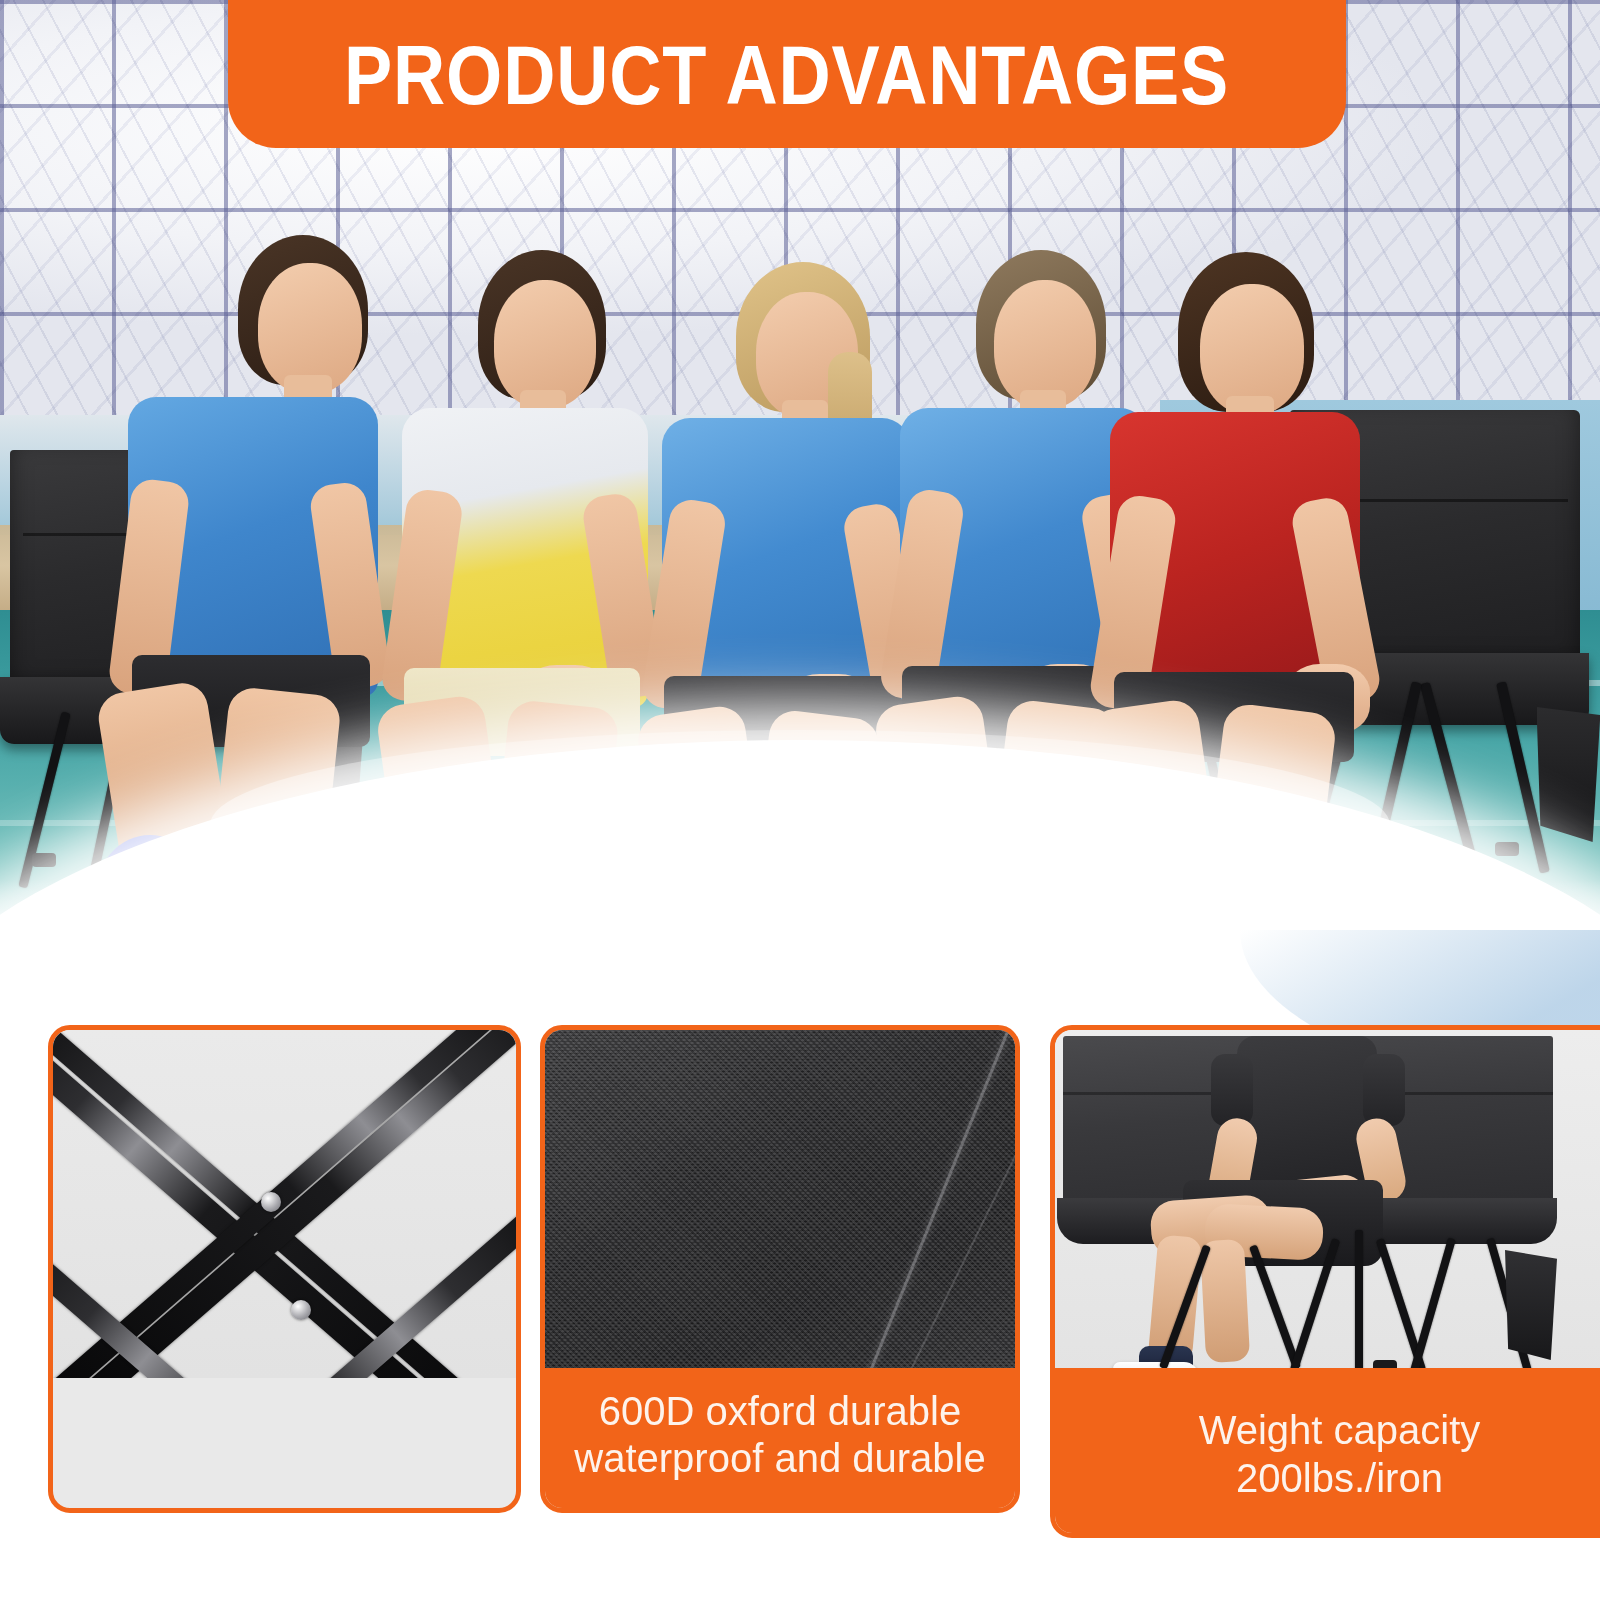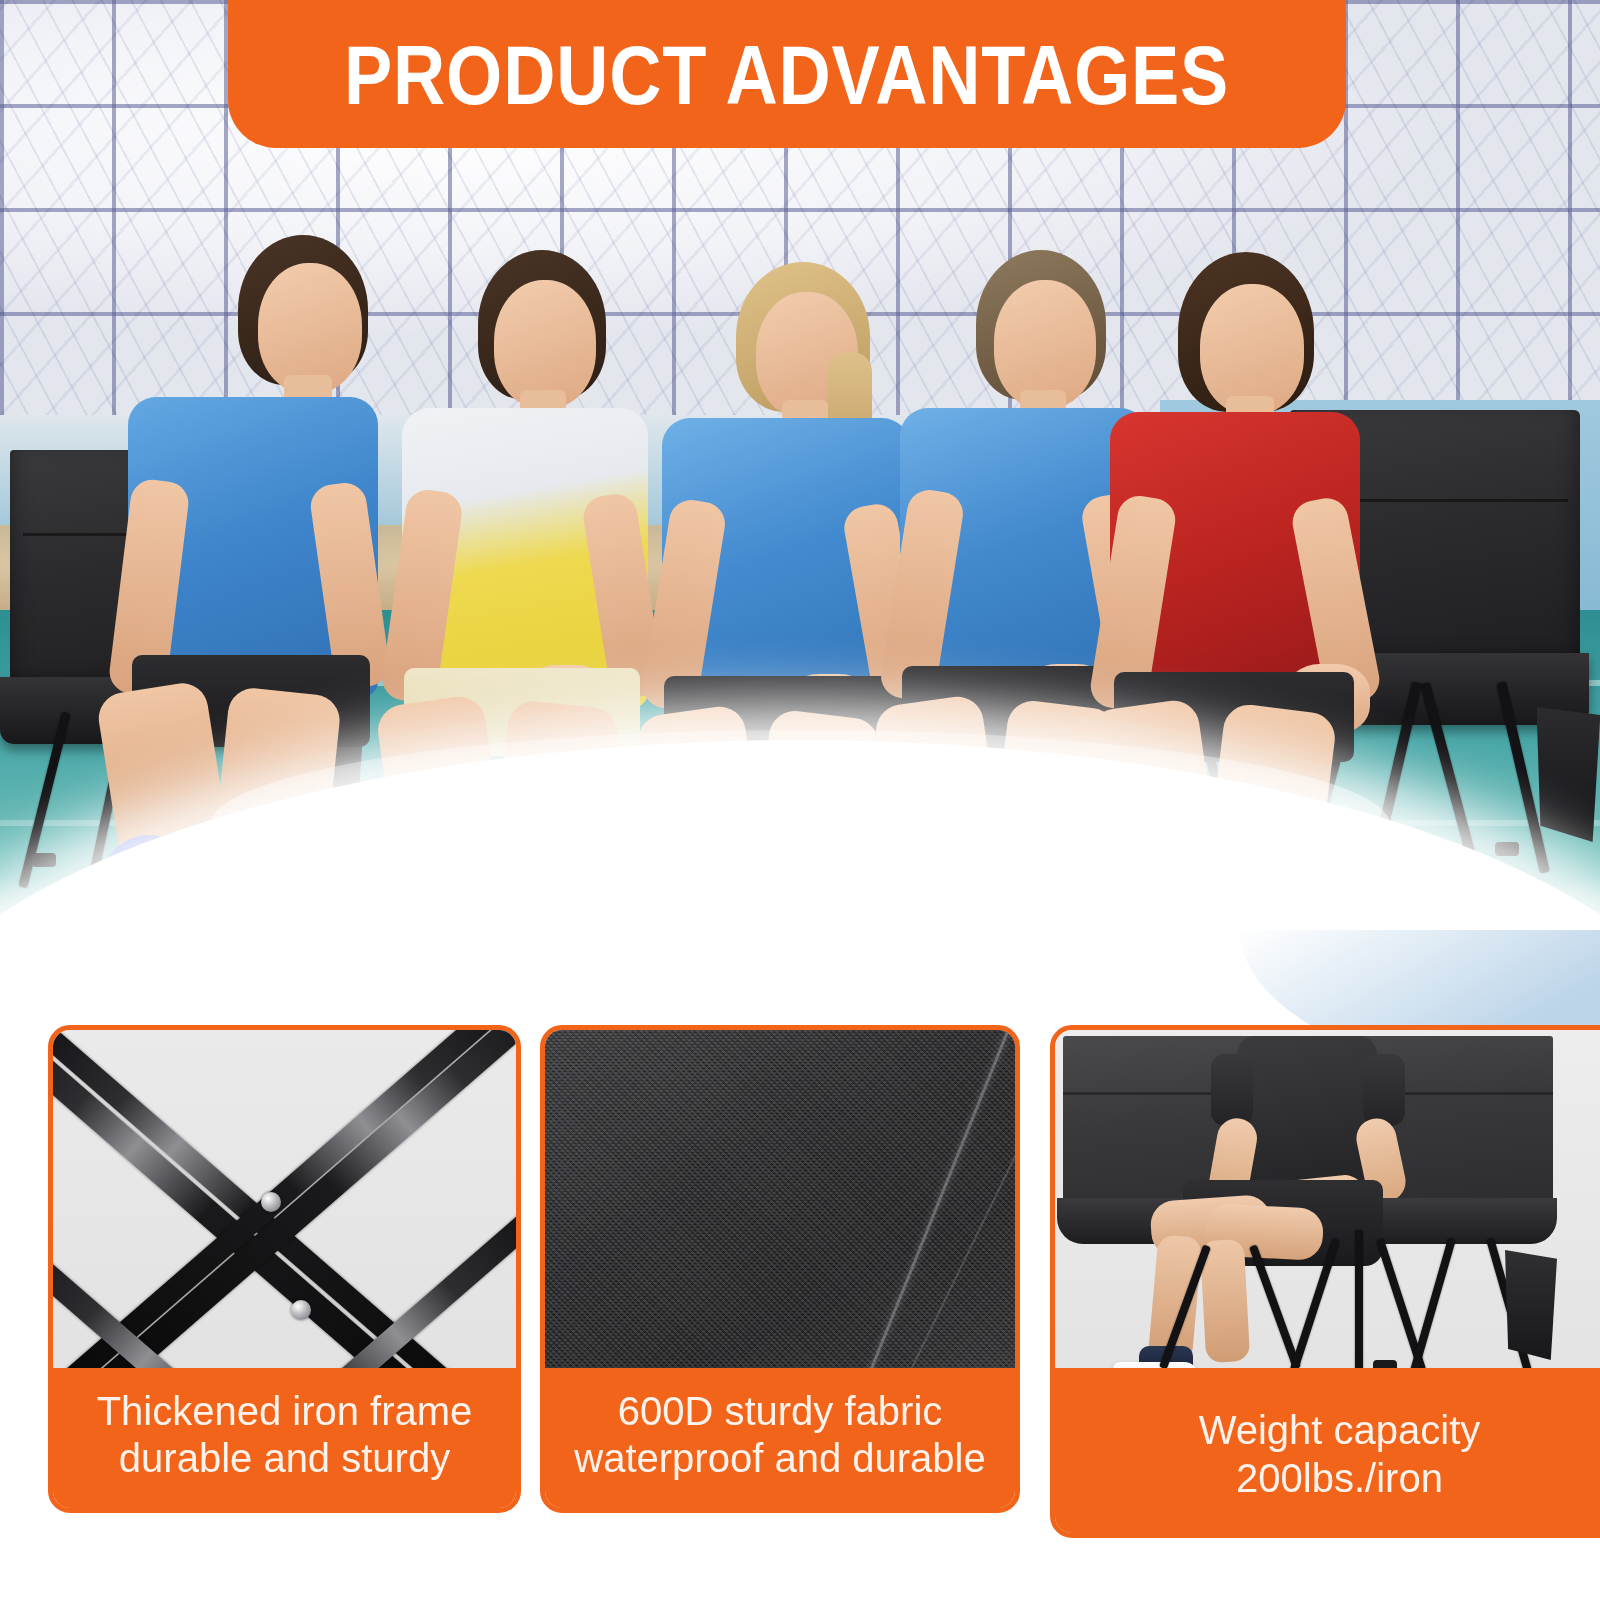--- a/index.html
+++ b/index.html
@@ -493,33 +493,29 @@
 
       <div class="bar" style="left:-70px; top:-30px;  width:640px; height:26px; transform:rotate(41deg); transform-origin:left top;"></div>
       <div class="bar" style="left:-30px; top:-30px;  width:640px; height:22px; transform:rotate(41deg); transform-origin:left top;"></div>
       <div class="bar" style="left:520px; top:-36px;  width:640px; height:26px; transform:rotate(139deg); transform-origin:left top;"></div>
       <div class="bar" style="left:478px; top:-36px;  width:640px; height:22px; transform:rotate(139deg); transform-origin:left top;"></div>
       <div class="bar" style="left:-60px; top:182px;  width:640px; height:24px; transform:rotate(41deg); transform-origin:left top;"></div>
       <div class="bar" style="left:512px; top:176px;  width:640px; height:24px; transform:rotate(139deg); transform-origin:left top;"></div>
       <div class="rivet" style="left:208px; top:162px;"></div>
       <div class="rivet" style="left:238px; top:270px;"></div>
     </div>
-    <div class="caption">
-      <span>Thickened iron frame</span>
-      <span>durable and sturdy</span>
-    </div>
   </div>
 
   <div class="panel" id="panel2">
     <div class="media">
       <div class="seam"></div>
       <div class="seam2"></div>
     </div>
     <div class="caption">
-      <span>600D sturdy fabric</span>
+      <span>600D oxford durable</span>
       <span>waterproof and durable</span>
     </div>
   </div>
 
   <div class="panel" id="panel3">
     <div class="media">
       <div class="bench-back"></div>
 
       <div class="man-tshirt"></div>
       <div class="man-sleeve" style="left:156px;"></div>

